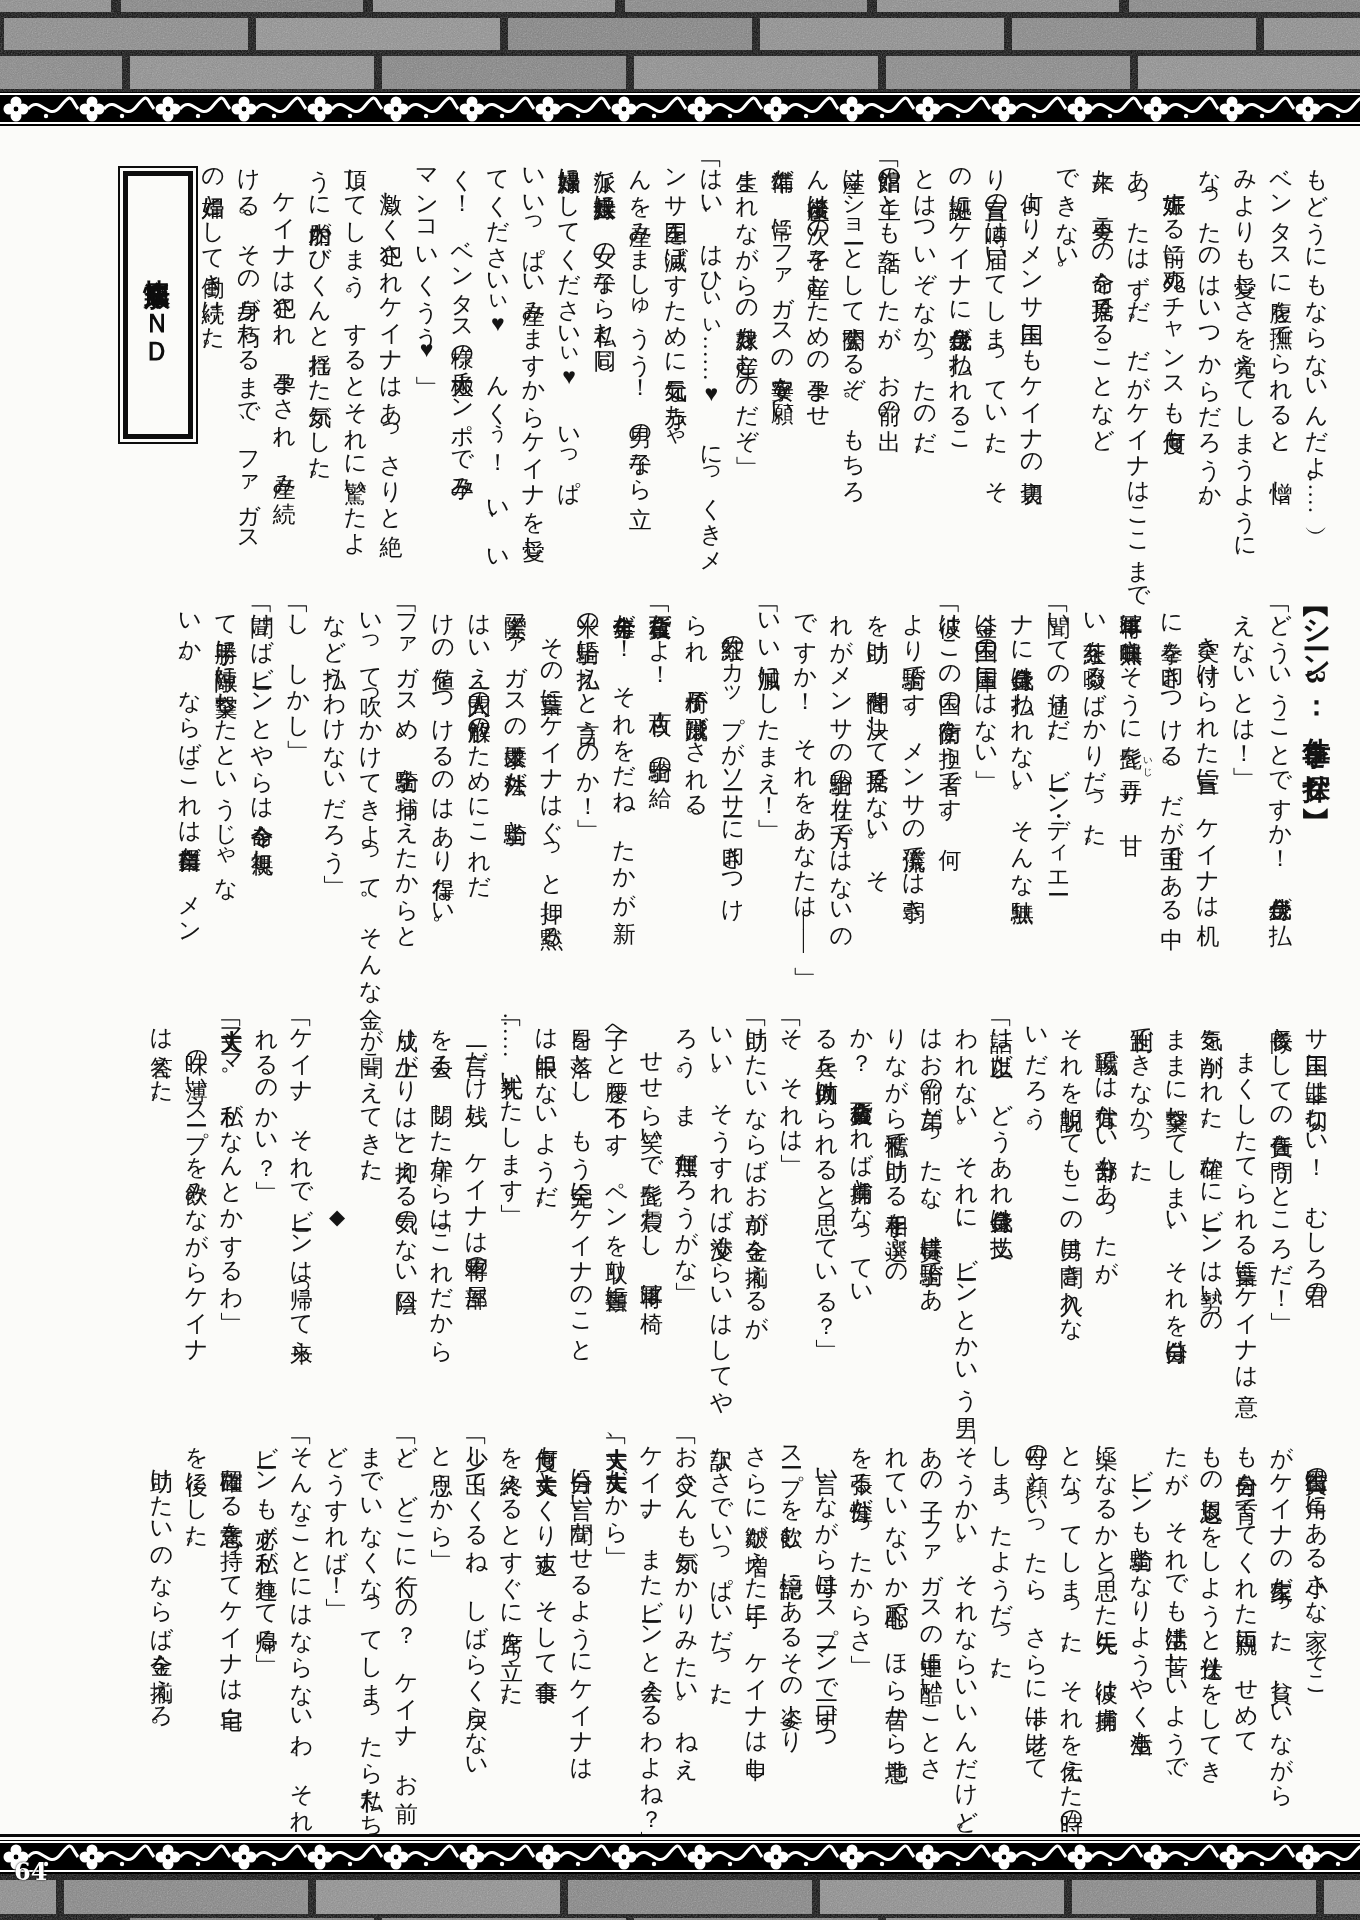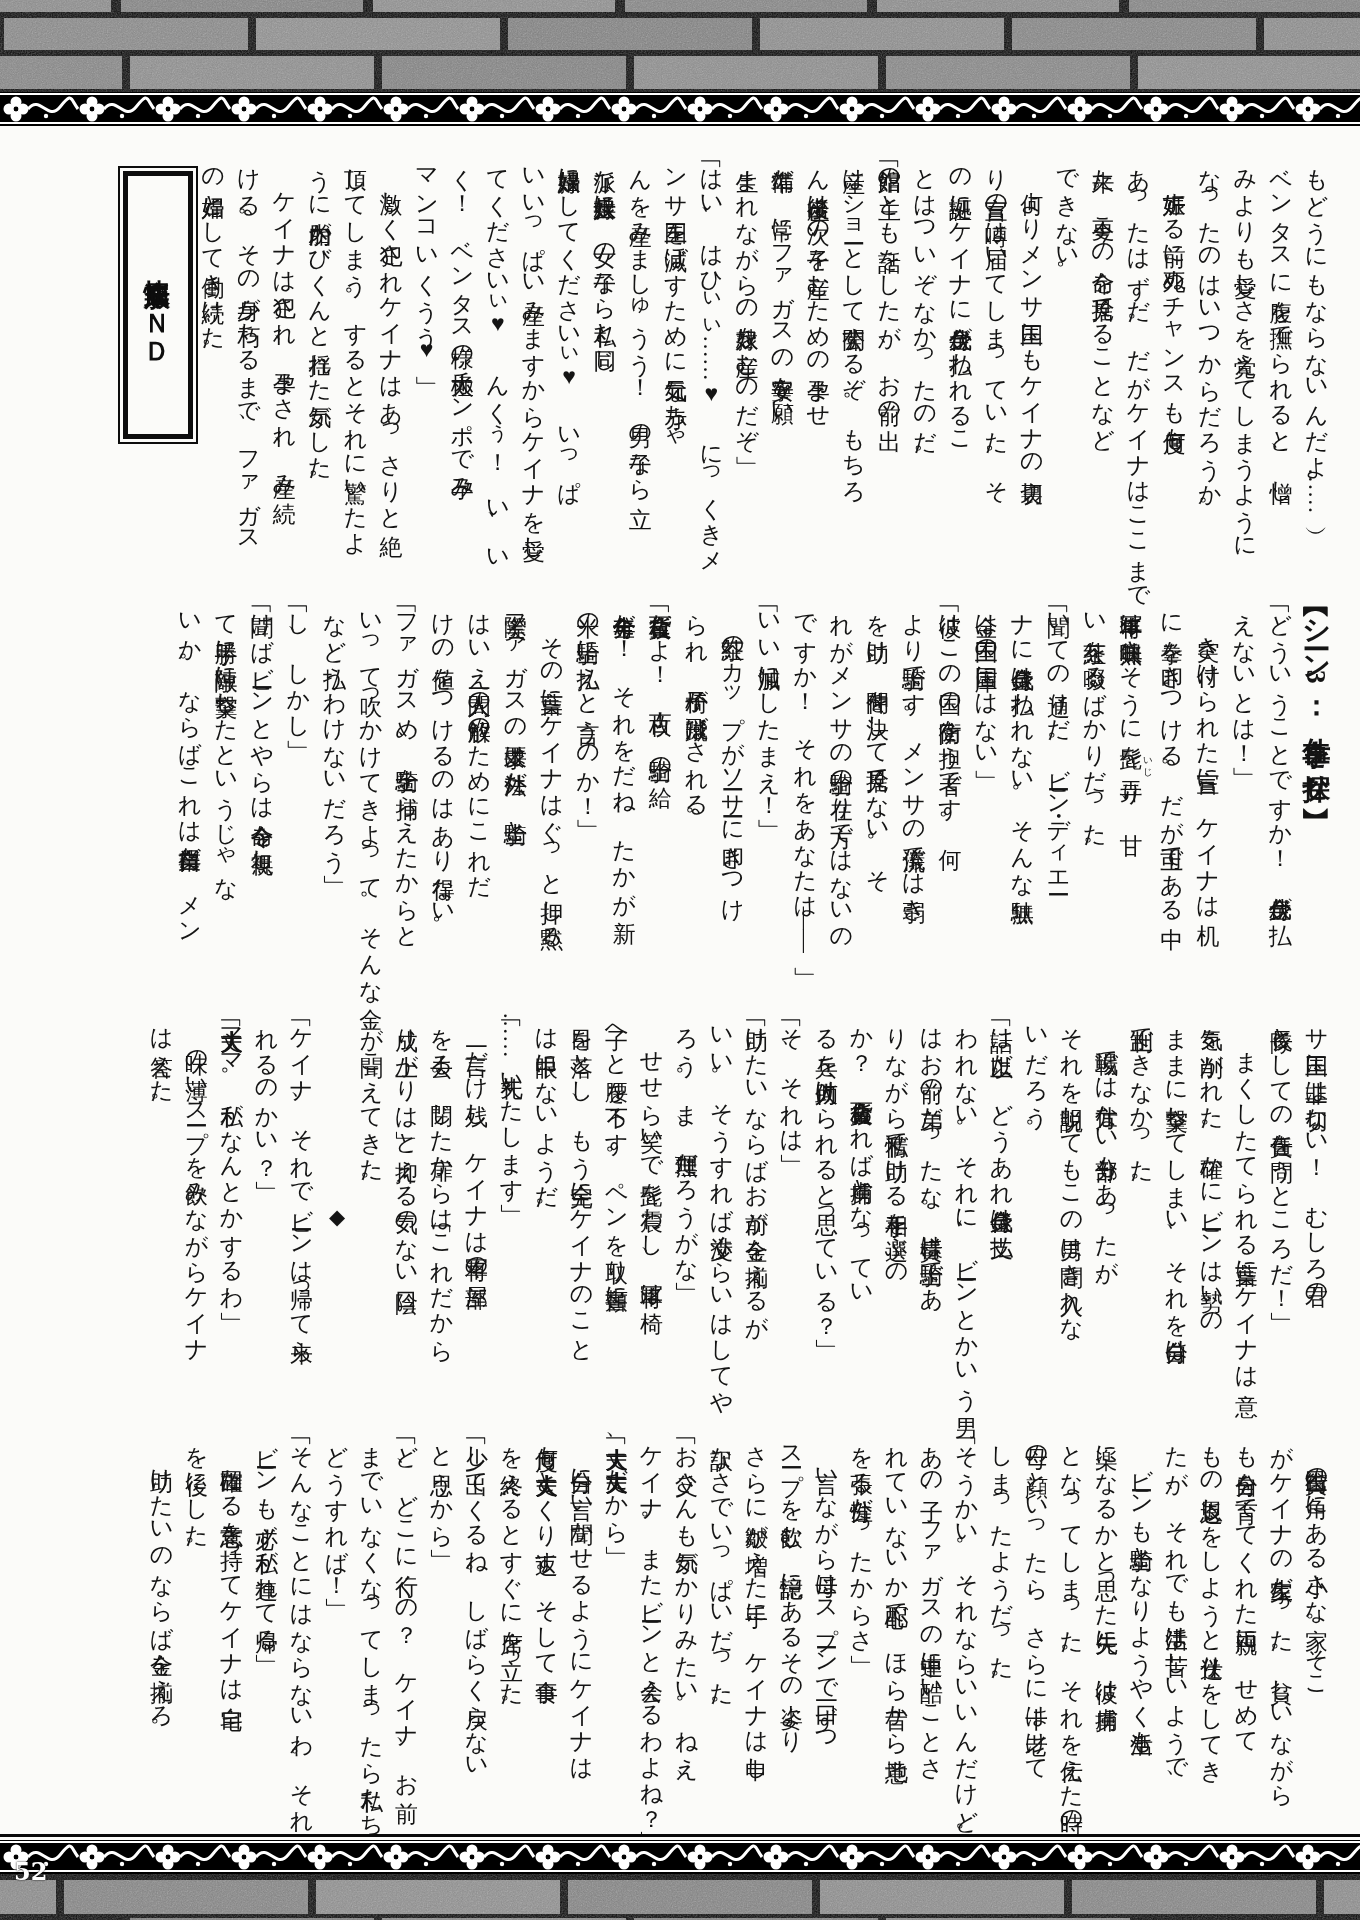--- a/index.html
+++ b/index.html
@@ -289,21 +289,21 @@
       <p>「ど、どこに行くの？　ケイナ、お前</p>
       <p>までいなくなってしまったら私たちは</p>
       <p>どうすれば！」</p>
       <p>「そんなことにはならないわ。それに、</p>
       <p>ビーンも必ず私が連れて帰る」</p>
       <p>　確固たる意志を持ってケイナは自宅</p>
       <p>を後にした。</p>
       <p>　助けたいのならば金を揃えろ。</p>
     </div>
 
-  <div class="page-number">52</div>
+  <div class="page-number">64</div>
 
   <div class="border border-bottom">
     <svg width="1360" height="40">
       <rect x="0" y="0" width="1360" height="3" fill="#0a0a0a"></rect>
       <rect x="0" y="3" width="1360" height="3" fill="#fbfbf9"></rect>
       <rect x="0" y="6" width="1360" height="34" fill="#000000"></rect>
       <rect x="0" y="7" width="1360" height="2" fill="#ffffff"></rect>
       <rect x="0" y="36" width="1360" height="2" fill="#ffffff"></rect>
       <g transform="translate(0,6)">
         <use href="#orn" x="0"></use>

